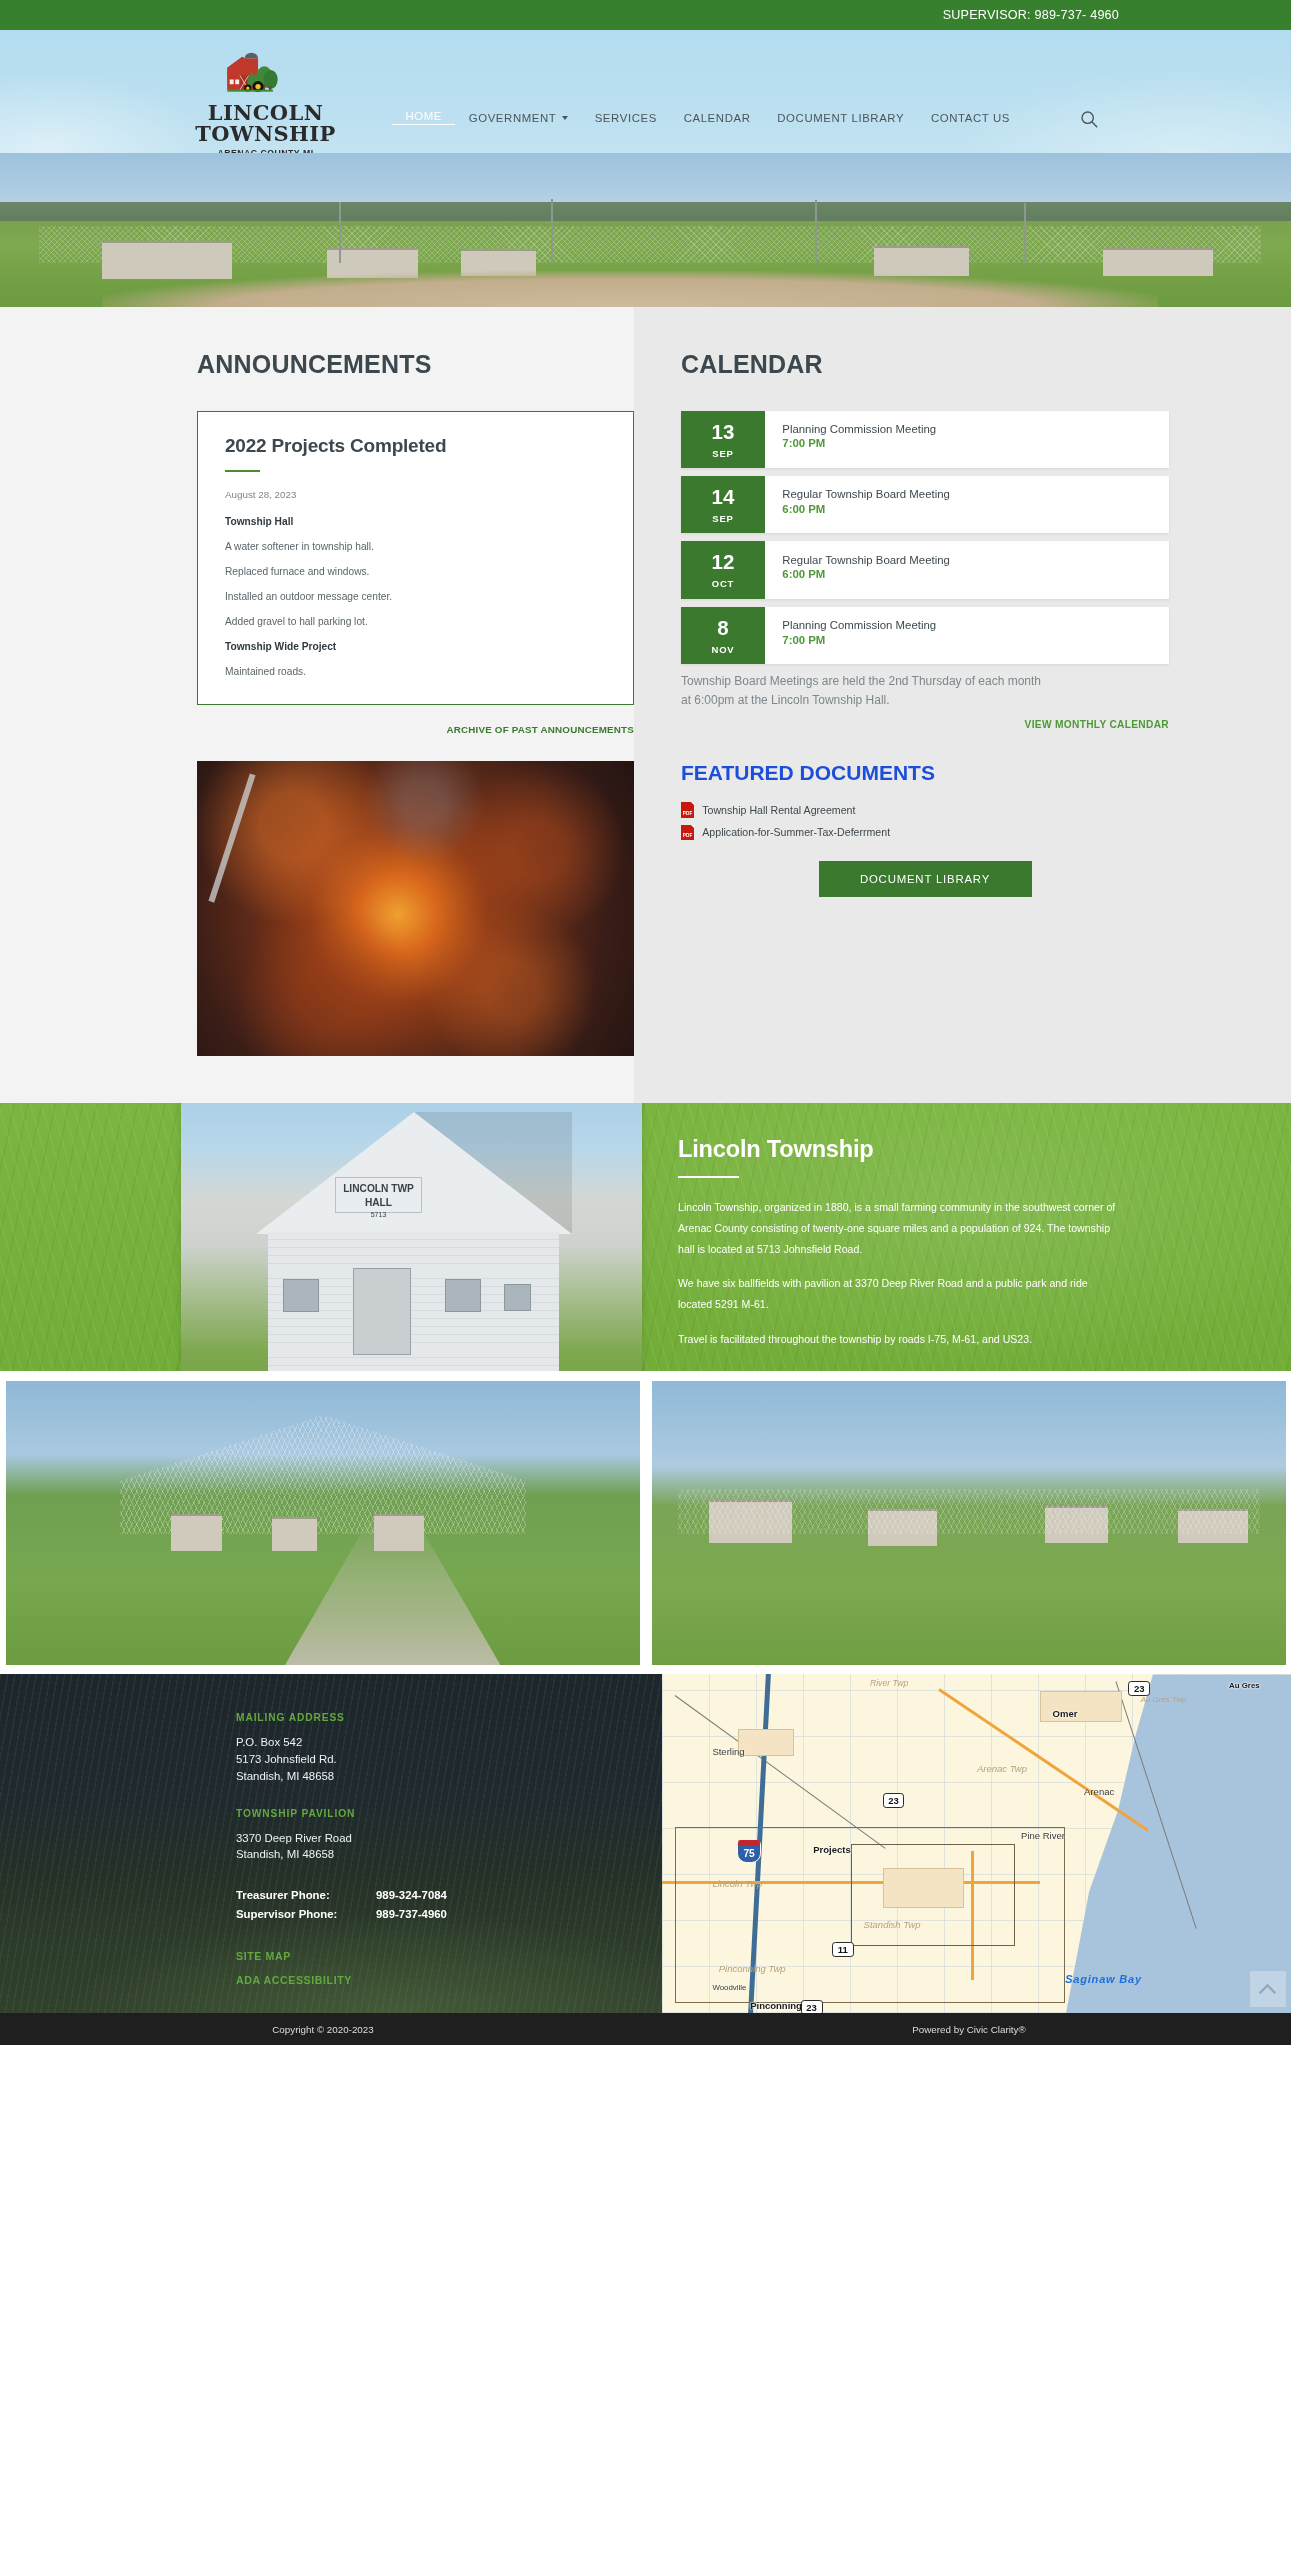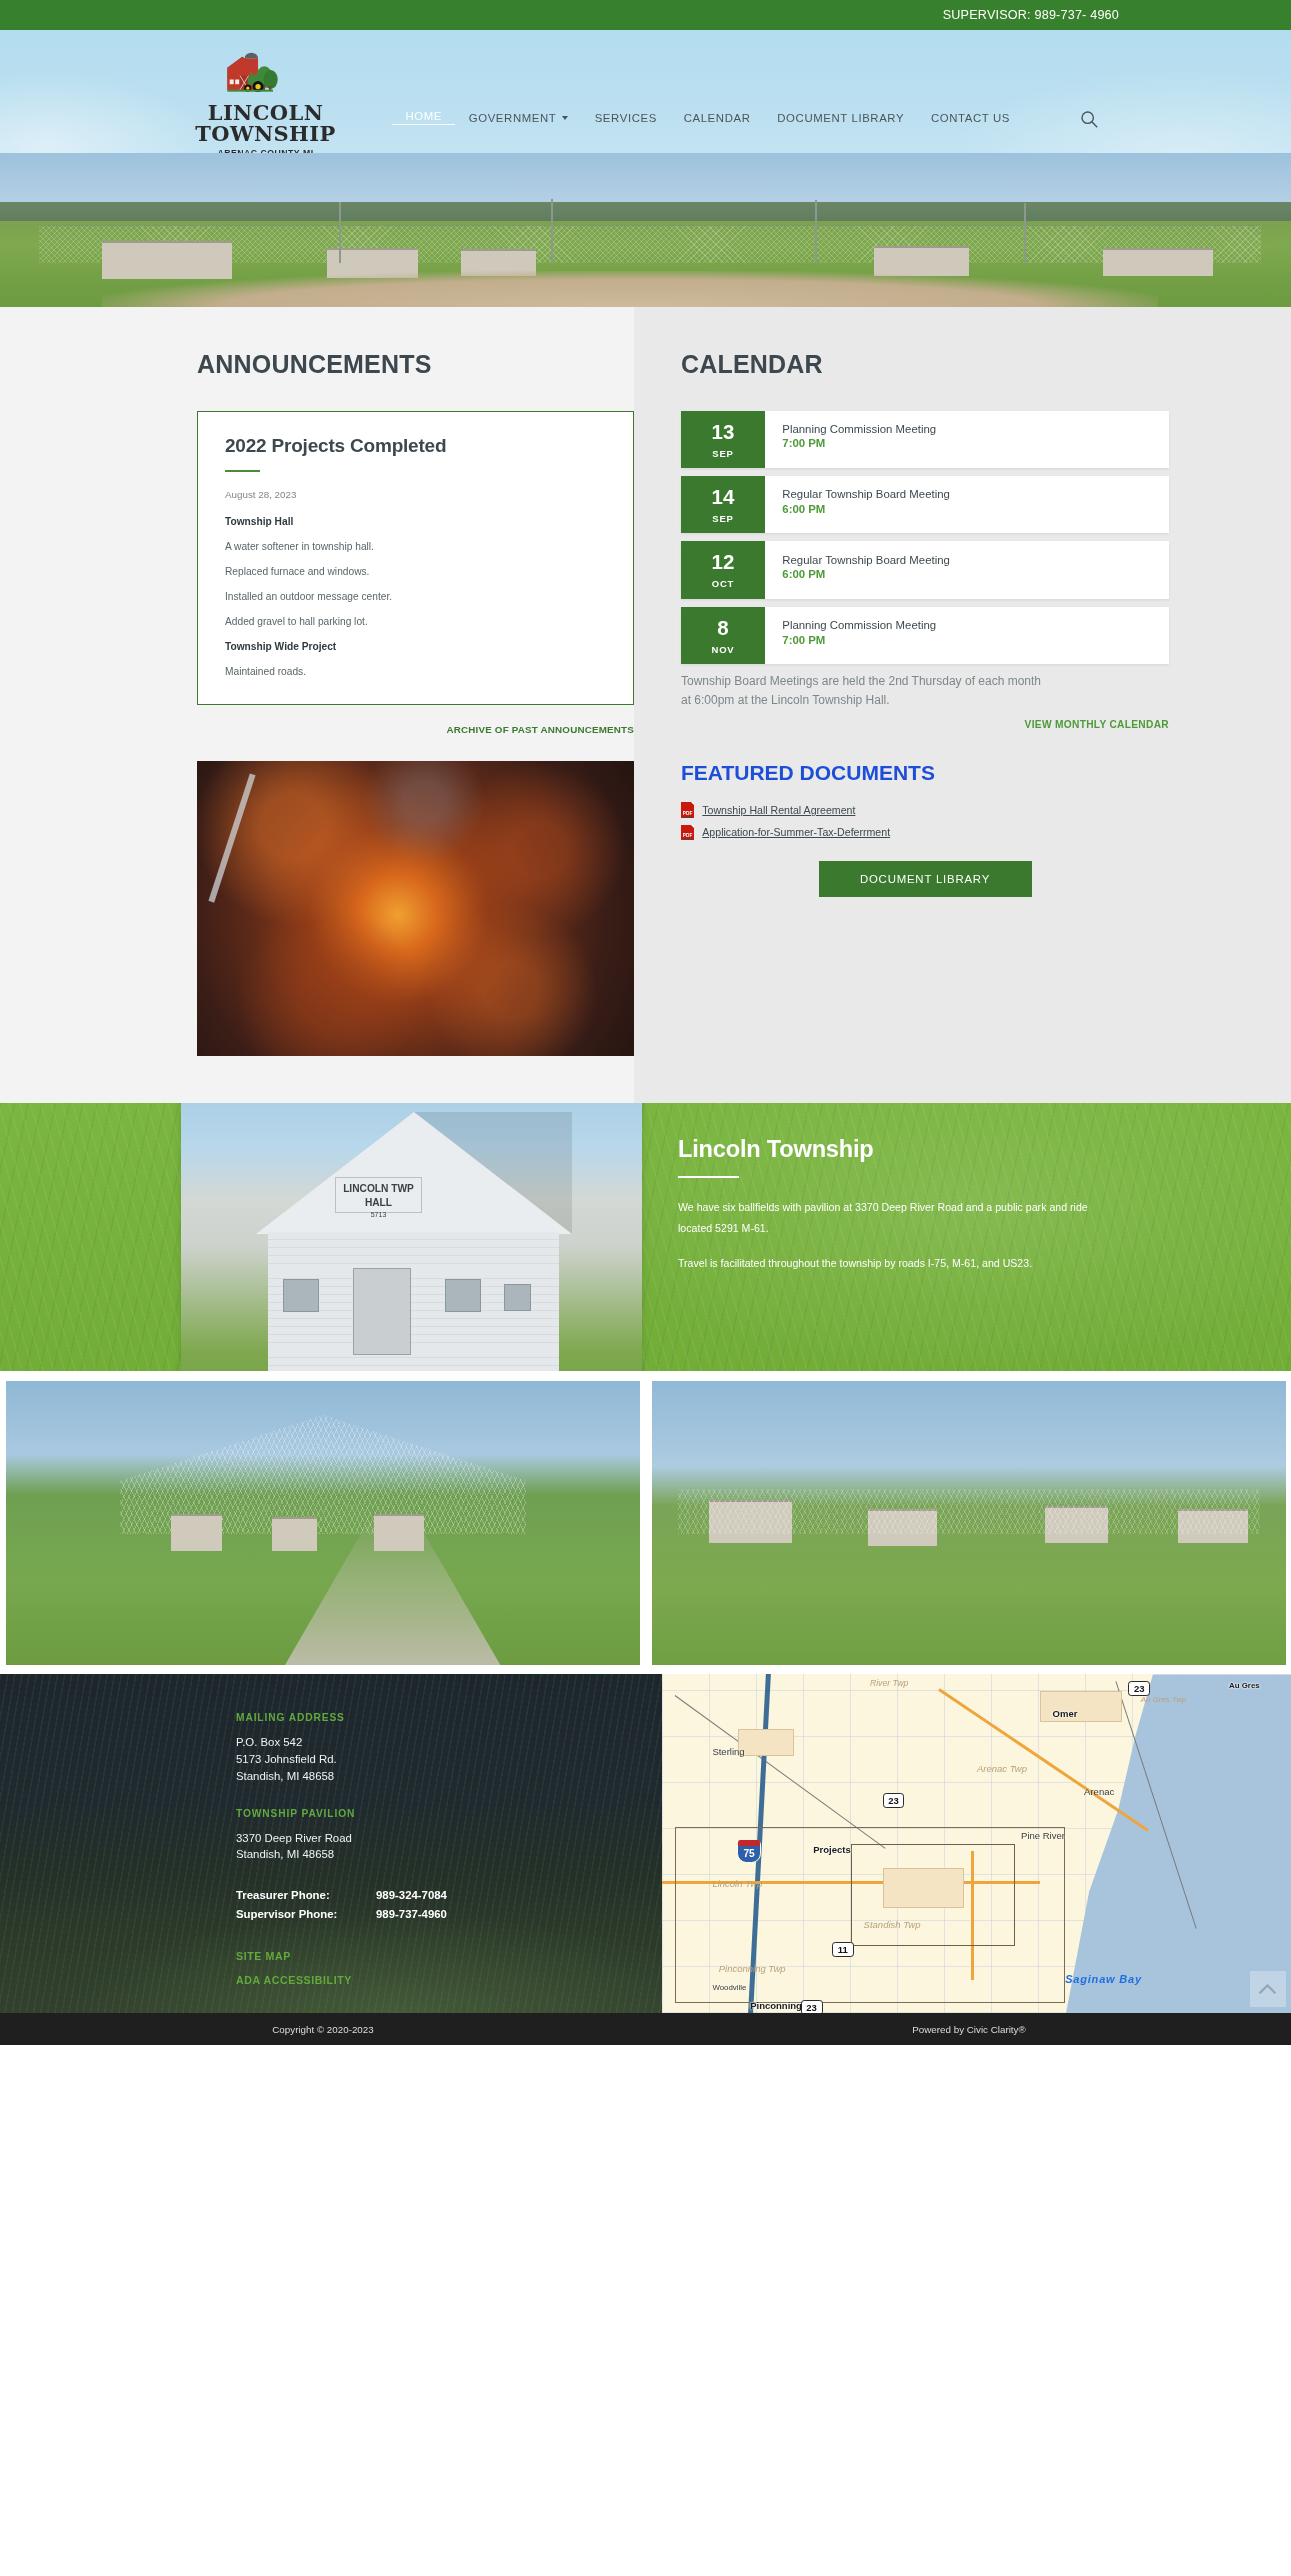--- a/index.html
+++ b/index.html
@@ -224,21 +224,21 @@
     flex: 1;
     padding: 12.6px 0 11px 17.3px;
   }
   .cal-ev { font-size: 11.4px; color: #3c484e; }
   .cal-time { font-size: 11.4px; color: #4e9a38; font-weight: 700; margin-top: 2.4px; }
   .cal-note { font-size: 12px; color: #7d878c; line-height: 1.55; margin-top: 6.3px; width: 370px;}
   .cal-link { width: 488px; text-align: right; margin-top: 7.9px; }
   .cal-link a { color:#4e9a38; font-size:10.2px; font-weight:700; letter-spacing:0.3px; text-decoration:none; }
 
   .docs-title { font-size: 21px; font-weight: 700; color:#1d4ed8; margin: 30px 0 17.3px 0; }
-  .doc-item { display:flex; align-items:center; gap: 7.9px; margin-bottom: 6.3px; text-decoration: underline; }
+  .doc-item { display:flex; align-items:center; gap: 7.9px; margin-bottom: 6.3px; }
   .pdf-ico {
     width: 13.4px; height: 15.8px; background: #c8190f; color:#fff;
     font-size: 4.7px; font-weight:700; display:flex; align-items:flex-end;
     justify-content:center; padding-bottom:2.4px; letter-spacing:0.2px;
     position: relative;
   }
   .pdf-ico::before {
     content:""; position:absolute; right:0; top:0;
     border-width: 0 3.9px 3.9px 0; border-style: solid;
     border-color: transparent #ffffff transparent transparent;
@@ -577,20 +577,21 @@
           <div class="hallwin" style="left:102px;top:222px;width:36px;height:33px;"></div>
           <div class="hallwin" style="left:264px;top:222px;width:36px;height:33px;"></div>
           <div class="hallwin" style="left:323px;top:227px;width:27px;height:27px;"></div>
 
         </div>
       </div>
 
       <div class="about-text">
         <div class="about-h">Lincoln Township</div>
         <div class="about-rule"></div>
+        <p class="about-p">Lincoln Township, organized in 1880, is a small farming community in the southwest corner of Arenac County consisting of twenty-one square miles and a population of 924. The township hall is located at 5713 Johnsfield Road.</p>
         <p class="about-p">We have six ballfields with pavilion at 3370 Deep River Road and a public park and ride located 5291 M-61.</p>
         <p class="about-p">Travel is facilitated throughout the township by roads I-75, M-61, and US23.</p>
       </div>
     </div>
   </div>
 
   <div class="strip">
     <div class="strip-photo sp1">
       <div class="pav-net"></div>
       <div class="path"></div>

